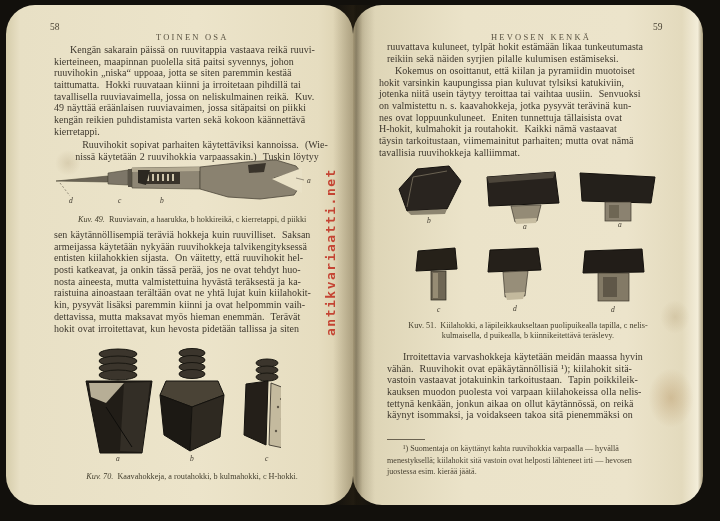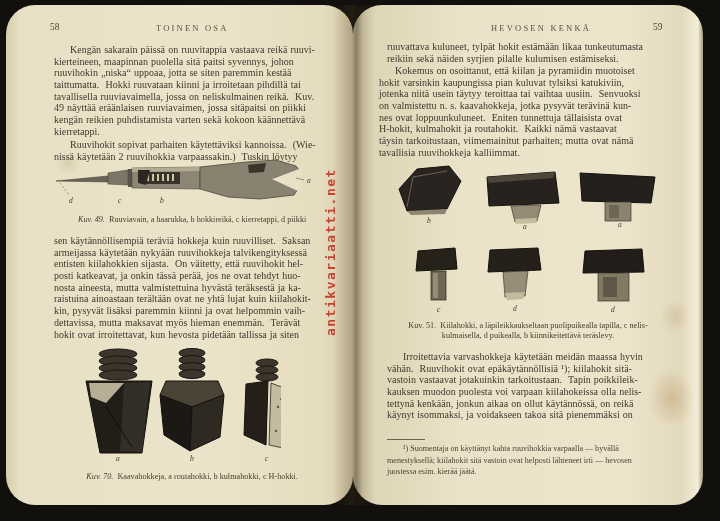--- a/index.html
+++ b/index.html
@@ -5,21 +5,21 @@
   html,body{margin:0;padding:0;background:#0d0c09;}
   .scene{position:relative;width:720px;height:521px;background:#12100c;overflow:hidden;
          font-family:"Liberation Serif","DejaVu Serif",serif;color:#3e382e;}
   .page{position:absolute;top:5px;height:500px;border-radius:29px;}
   .page-left{left:6px;width:347px;
     background:linear-gradient(90deg,#d6cdab 0,#e8e0c5 14px,#ece4ca 55%,#e6ddc0 90%,#d8cdaa 100%);}
   .page-right{left:353px;width:350px;
     background:linear-gradient(90deg,#c9bd99 0,#ddd4b5 12px,#ebe3c9 32%,#ece4cb 78%,#e3dabd 94%,#f3edd9 98.5%,#a99d7d 100%);}
   .gutter{position:absolute;top:5px;left:333px;width:42px;height:500px;pointer-events:none;
     background:linear-gradient(90deg,rgba(60,48,26,0) 0,rgba(70,56,30,.30) 48%,rgba(40,32,16,.42) 55%,rgba(70,56,30,.18) 70%,rgba(60,48,26,0) 100%);}
-  .runhead{position:absolute;font-size:8.5px;letter-spacing:2.2px;color:#5a5342;}
+  .runhead{position:absolute;font-size:8.5px;letter-spacing:2.2px;color:#5a5342;margin-top:9px;}
   .pagenum{position:absolute;font-size:9.5px;color:#4c4536;}
   .textblock{position:absolute;font-size:10px;line-height:11.7px;word-spacing:.6px;}
   .tline{white-space:pre;height:11.7px;}
   .indent{padding-left:16px;}
   .fig-caption{position:absolute;font-size:8.2px;color:#45402f;text-align:center;white-space:pre;}
   .kuv{font-style:italic;}
   .figletter{font:italic 7.5px "Liberation Serif",serif;fill:#3e382e;}
   .footrule{position:absolute;width:38px;border-top:1px solid #6a6250;}
   .footnote{position:absolute;font-size:8.1px;line-height:10.9px;color:#4a4334;}
   .watermark{position:absolute;left:224px;top:238px;width:204px;height:18px;
@@ -48,21 +48,21 @@
         <div class="tline indent">Kengän sakarain päissä on ruuvitappia vastaava reikä ruuvi-</div>
         <div class="tline">kierteineen, maapinnan puolella sitä paitsi syvennys, johon</div>
         <div class="tline">ruuvihokin „niska“ uppoaa, jotta se siten paremmin kestää</div>
         <div class="tline">taittumatta.  Hokki ruuvataan kiinni ja irroitetaan pihdillä tai</div>
         <div class="tline">tavallisella ruuviavaimella, jossa on neliskulmainen reikä.  Kuv.</div>
         <div class="tline">49 näyttää eräänlaisen ruuviavaimen, jossa sitäpaitsi on piikki</div>
         <div class="tline">kengän reikien puhdistamista varten sekä kokoon käännettävä</div>
         <div class="tline">kierretappi.</div>
       </div>
 
-    <div class="textblock" style="left:48px;top:134px;width:286px;">
+    <div class="textblock" style="left:48px;top:134px;width:286px;text-align:center;">
         <div class="tline indent">Ruuvihokit sopivat parhaiten käytettäviksi kannoissa.  (Wie-</div>
         <div class="tline">nissä käytetään 2 ruuvihokkia varpaassakin.)  Tuskin löytyy</div>
       </div>
 
     <svg style="position:absolute;left:46px;top:154px;" width="266" height="46" viewBox="0 0 266 46">
       <polygon points="4,22 56,17 56,23" fill="#6b6456" stroke="#4c4638" stroke-width="0.6"></polygon>
       <polygon points="56,14 76,11 76,26 56,25" fill="#7d7668" stroke="#4c4638" stroke-width="0.6"></polygon>
       <rect x="76" y="10" width="4" height="18" fill="#5a5448"></rect>
       <polygon points="80,9 148,8 148,30 80,29" fill="#8e8674" stroke="#4c4638" stroke-width="0.6"></polygon>
       <polygon points="80,9 148,8 148,12 80,13" fill="#b3aa92"></polygon>
@@ -83,21 +83,21 @@
       <line x1="244" y1="19" x2="252" y2="21" stroke="#5a5448" stroke-width="0.6"></line>
       <text x="17" y="44" class="figletter">d</text>
       <text x="66" y="44" class="figletter">c</text>
       <text x="108" y="44" class="figletter">b</text>
       <text x="255" y="24" class="figletter">a</text>
     </svg>
     <div class="fig-caption" style="left:40px;top:201px;width:280px;">
       <span class="kuv">Kuv. 49.</span><span>  Ruuviavain, a haarukka, b hokkireikä, c kierretappi, d piikki</span>
     </div>
 
-    <div class="textblock" style="left:48px;top:230px;width:286px;">
+    <div class="textblock" style="left:48px;top:224px;width:286px;">
         <div class="tline">sen käytännöllisempiä teräviä hokkeja kuin ruuvilliset.  Saksan</div>
         <div class="tline">armeijassa käytetään nykyään ruuvihokkeja talvikengityksessä</div>
         <div class="tline">entisten kiilahokkien sijasta.  On väitetty, että ruuvihokit hel-</div>
         <div class="tline">posti katkeavat, ja onkin tässä perää, jos ne ovat tehdyt huo-</div>
         <div class="tline">nosta aineesta, mutta valmistettuina hyvästä teräksestä ja ka-</div>
         <div class="tline">raistuina ainoastaan terältään ovat ne yhtä lujat kuin kiilahokit-</div>
         <div class="tline">kin, pysyvät lisäksi paremmin kiinni ja ovat helpommin vaih-</div>
         <div class="tline">dettavissa, mutta maksavat myös hieman enemmän.  Terävät</div>
         <div class="tline">hokit ovat irroitettavat, kun hevosta pidetään tallissa ja siten</div>
       </div>

